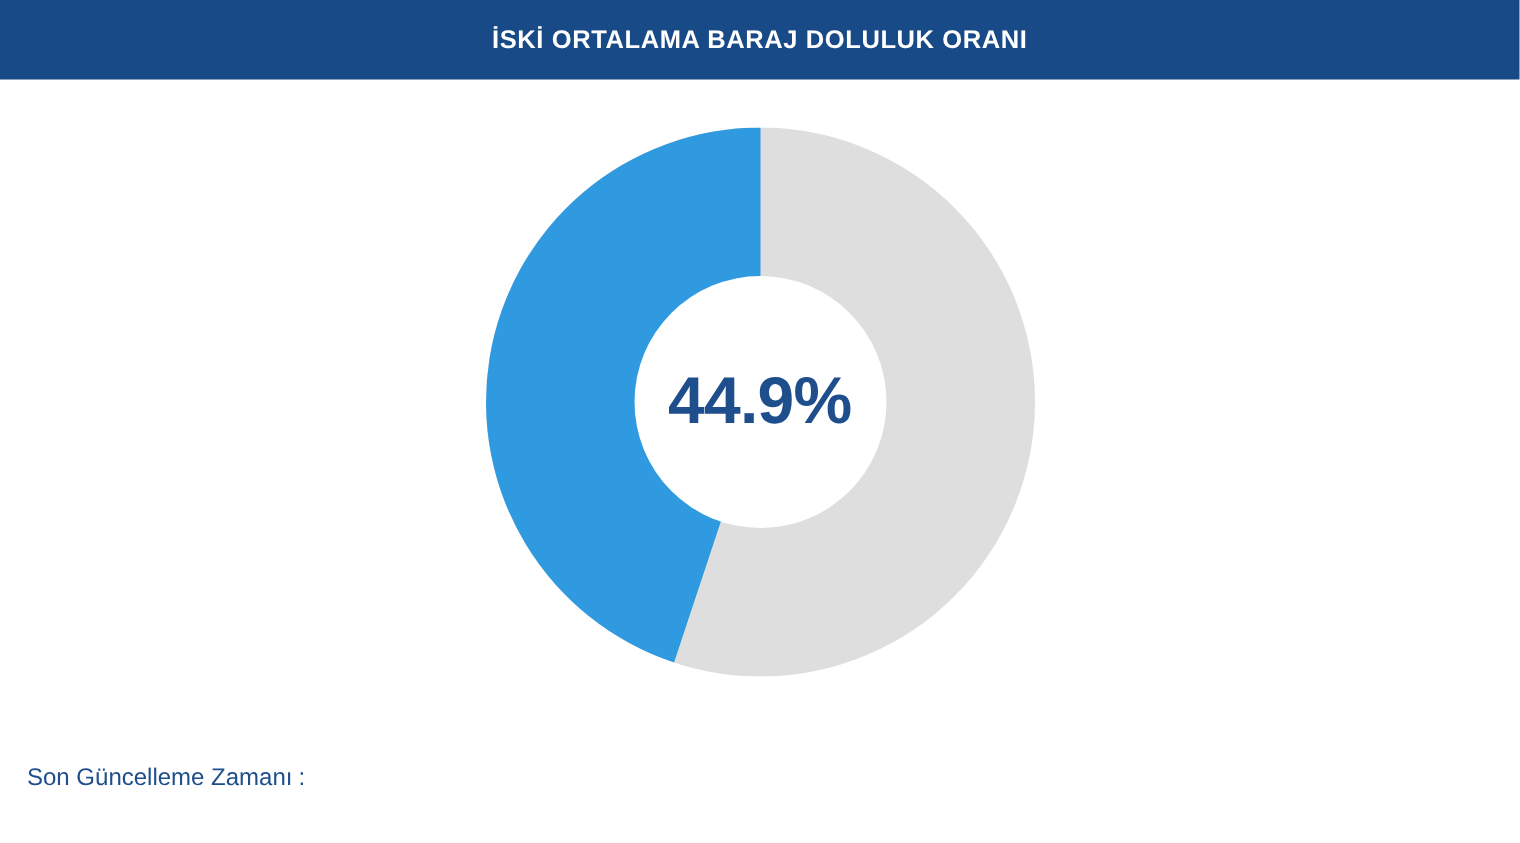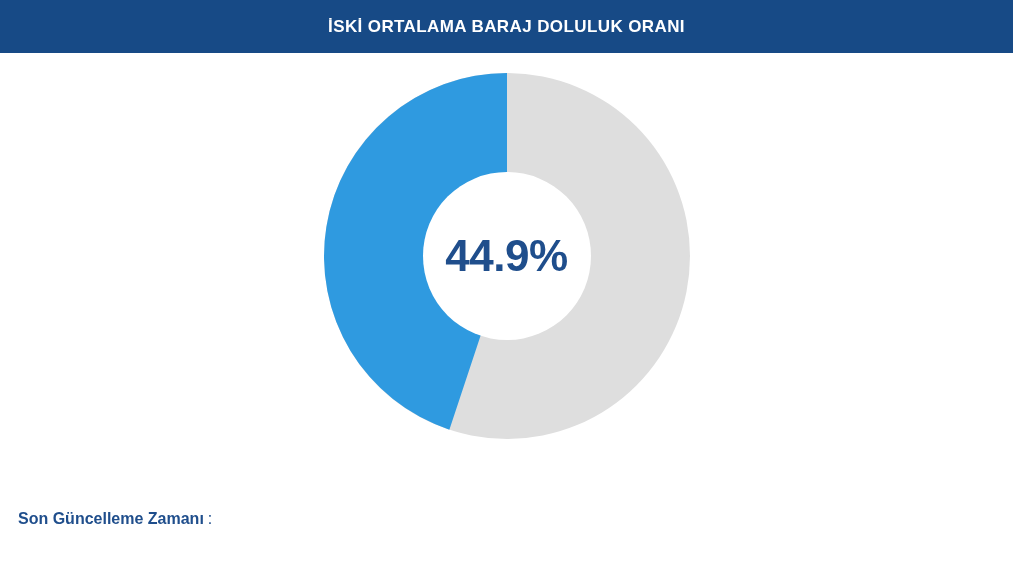--- a/index.html
+++ b/index.html
@@ -41,21 +41,21 @@
   .chart-area {
     position: absolute;
     left: 0;
     top: 53px;
     width: 1013px;
     height: 420px;
   }
   .donut-wrap {
     position: absolute;
     left: 50%;
-    top: 20px;
+    top: 32px;
     transform: translateX(-50%);
     width: 366px;
     height: 366px;
   }
   .donut-svg {
     display: block;
     width: 366px;
     height: 366px;
   }
   .donut-label {
@@ -79,21 +79,21 @@
   .footer {
     position: absolute;
     left: 18px;
     top: 510px;
     display: flex;
     align-items: baseline;
     font-size: 16px;
   }
   .footer-label {
     color: #1f4e8c;
-    font-weight: bold;
+    font-weight: normal;
     font-family: "Liberation Sans", sans-serif;
   }
   .footer-sep {
     color: #1f4e8c;
     font-weight: normal;
     margin: 0 4px 0 4px;
     font-family: "Liberation Sans", sans-serif;
   }
   .footer-value {
     color: #1f4e8c;

